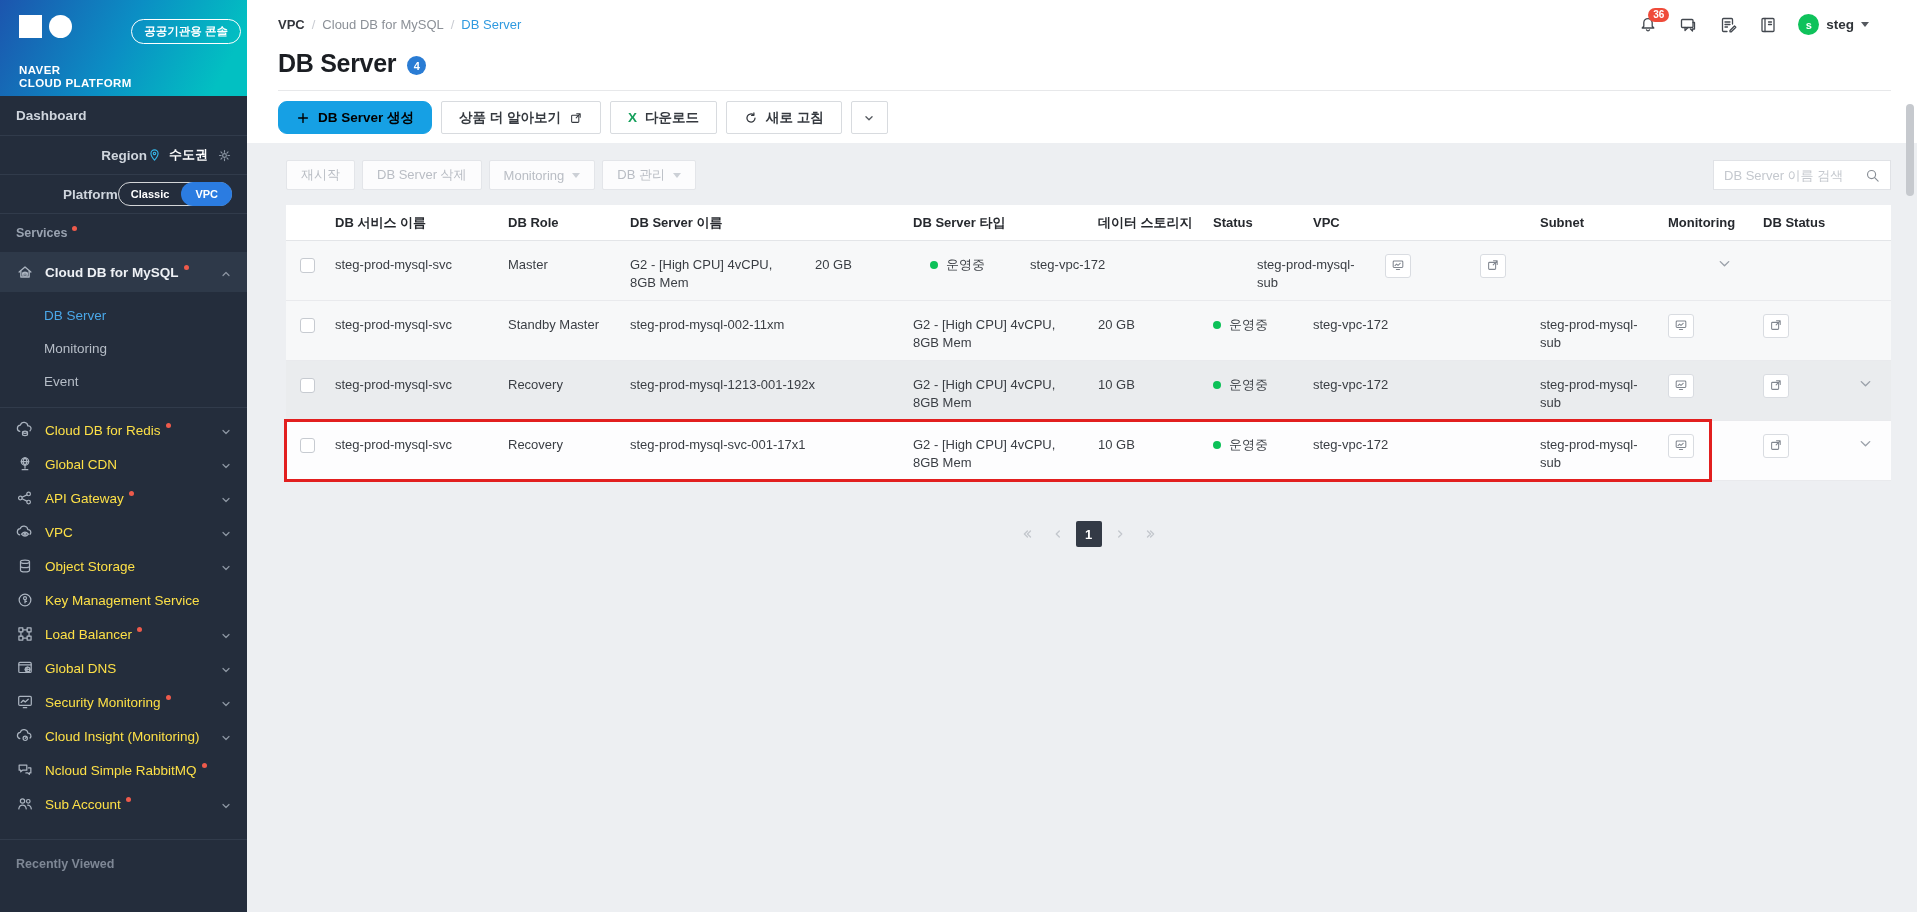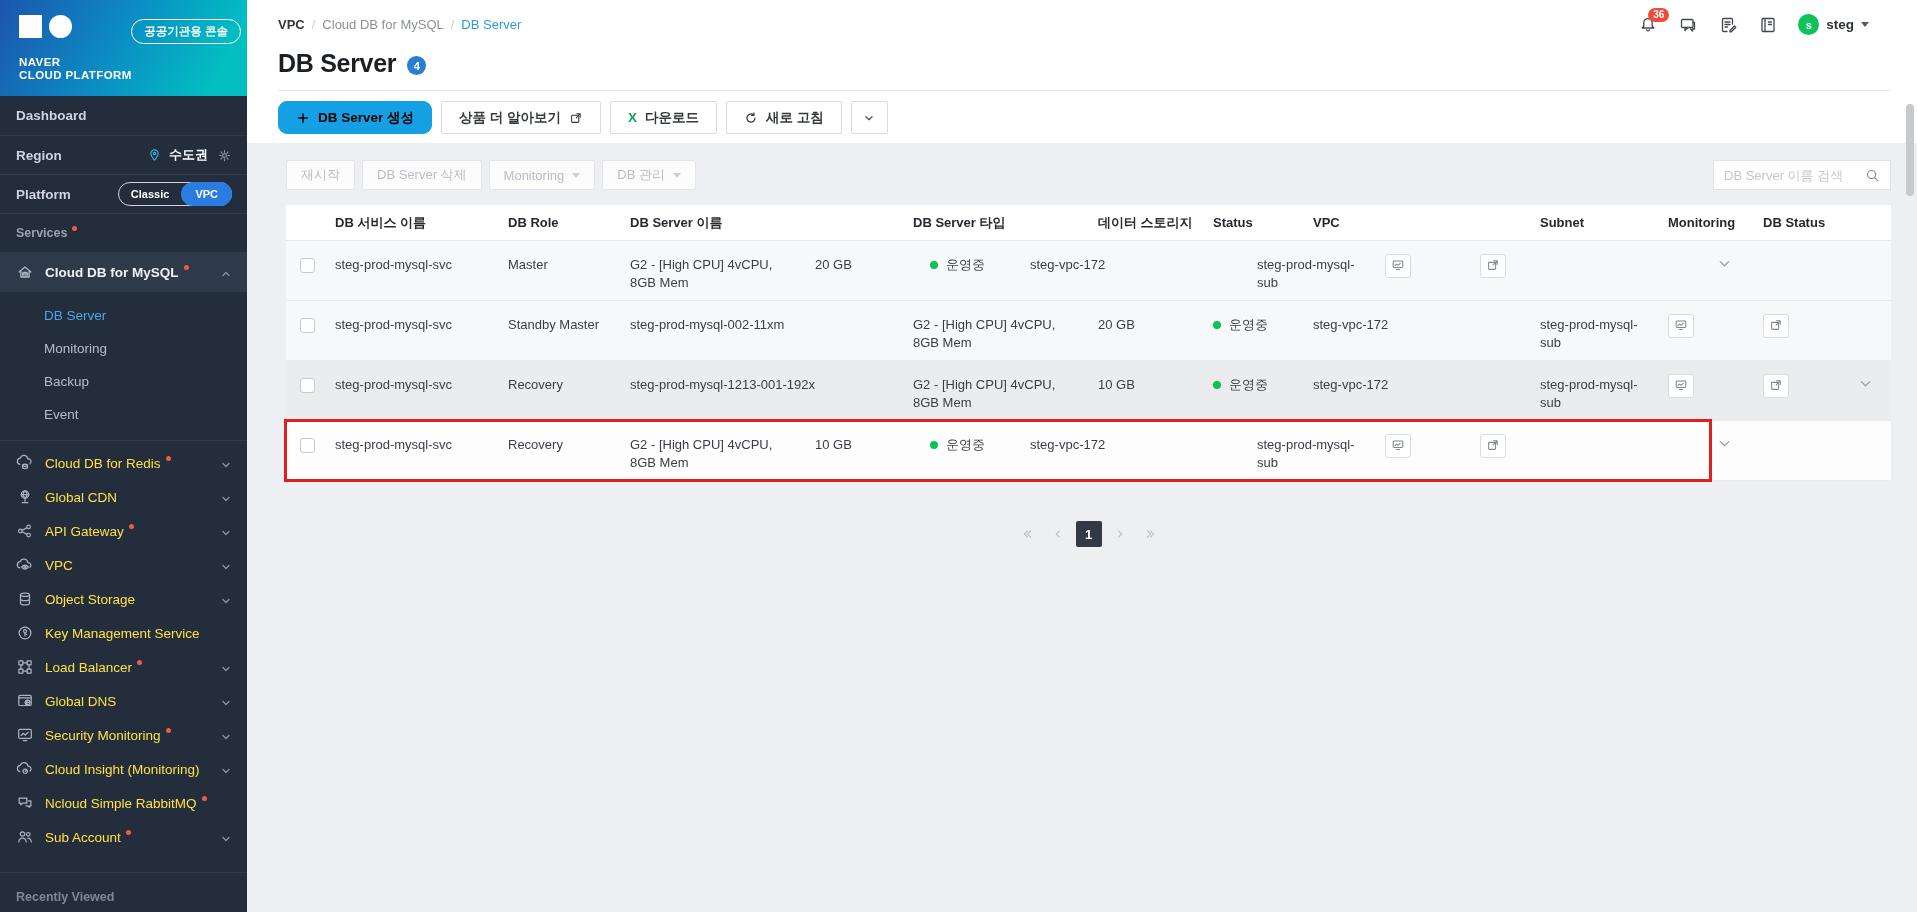--- a/index.html
+++ b/index.html
@@ -6,30 +6,30 @@
   html,body { width:1917px; height:912px; overflow:hidden; }
   body { display:flex; font-family:"Liberation Sans","DejaVu Sans",sans-serif; background:#edeff2; color:#3a3e44; }
   svg { fill:none; stroke:currentColor; stroke-width:1.2; stroke-linecap:round; stroke-linejoin:round; }
 
   
   .sidebar { width:247px; min-width:247px; height:100%; background:#242d3c; position:relative; }
   .brand { height:96px; background:linear-gradient(118deg,#1c55ae 0%,#0b8ec4 48%,#02c0c2 88%); padding:15px 0 0 19px; position:relative; }
   .brand-shapes { display:flex; align-items:center; gap:7px; }
   .brand-square { width:23px; height:23px; background:#fff; }
   .brand-circle { width:23px; height:23px; border-radius:50%; background:#fff; }
-  .brand-name { margin-top:18px; font-size:11.5px; font-weight:bold; color:#fff; line-height:13px; letter-spacing:.4px; }
+  .brand-name { margin-top:26px; font-size:11.5px; font-weight:bold; color:#fff; line-height:13px; letter-spacing:.4px; }
   .console-badge { position:absolute; top:19px; right:6px; border:1.5px solid #fff; border-radius:14px; padding:4px 12px; font-size:11.5px; font-weight:bold; color:#fff; }
   .side-row { display:flex; align-items:center; padding:0 15px 0 16px; border-bottom:1px solid #313b4b; }
   .side-label { font-size:13.5px; font-weight:bold; color:#cfd5dd; }
   .muted-label { font-size:12.5px; font-weight:bold; color:#99a2b0; }
   .row-dashboard { height:40px; }
   .row-region { height:39px; }
   .row-platform { height:39px; }
   .row-services { height:38px; border-bottom:none; }
-  .grow { flex:1; }
+  .grow { flex:1;text-align:right; }
   .region-val { font-size:13px; font-weight:bold; color:#fff; margin:0 9px 0 7px; }
   .pin-ic { color:#35b6e8; width:15px; height:15px; }
   .gear-ic { color:#8b95a3; width:15px; height:15px; }
   .toggle { display:flex; align-items:center; border:1px solid rgba(255,255,255,.8); border-radius:13px; height:24px; }
   .tg-classic { padding:0 12px; line-height:22px; font-size:11px; font-weight:bold; color:#fff; }
   .tg-vpc { padding:0 14px; line-height:24px; font-size:11px; font-weight:bold; color:#fff; background:#2b7ce1; border-radius:13px; height:24px; margin:-1px -1px -1px 0; }
   .red-dot { width:5px; height:5px; border-radius:50%; background:#ee5a4b; display:inline-block; margin:-9px 0 0 5px; vertical-align:top; flex:none; }
   .mysql-row { height:40px; background:#2e3949; display:flex; align-items:center; padding:0 15px 0 16px; }
   .svc-icon { width:18px; height:18px; color:#aab3bf; flex:none; }
   .svc-icon svg { width:18px; height:18px; }
@@ -162,21 +162,20 @@
     <span class="mysql-label">Cloud DB for MySQL</span>
     <span class="red-dot"></span>
     <span class="chev"><svg viewBox="0 0 16 16">
           <path d="M4 10l4-4 4 4"></path>
         </svg></span>
   </div>
 
   <div class="sub-list" id="mysql-sub">
       <div class="sub-item active">DB Server</div>
       <div class="sub-item">Monitoring</div>
-      <div class="sub-item">Backup</div>
       <div class="sub-item">Event</div>
     </div>
 
   <div class="side-div"></div>
 
   <div class="svc-list" id="service-list">
       <div class="svc-item">
      <span class="svc-icon"><svg viewBox="0 0 16 16" style="stroke-width:1.1">
             <path d="M3.4 9.3a2.9 2.9 0 0 1 .5-5.7 3.4 3.4 0 0 1 6.6.7 2.5 2.5 0 0 1 2 4.4"></path>
             <ellipse cx="8" cy="10" rx="2.2" ry=".9"></ellipse>
@@ -533,20 +532,21 @@
               <span class="row-chevron"><svg viewBox="0 0 16 16">
                   <path d="M3.5 6l4.5 4.5L12.5 6"></path>
                 </svg></span>
             </div>
    </div>
           <div class="trow tone-c">
      <div class="red-box"></div>
      <div class="td c0"><span class="checkbox"></span></div>
      <div class="td c1">steg-prod-mysql-svc</div>
      <div class="td c2">Recovery</div>
+     <div class="td c3">steg-prod-mysql-svc-001-17x1</div>
      <div class="td c4">G2 - [High CPU] 4vCPU, 8GB Mem</div>
      <div class="td c5">10 GB</div>
      <div class="td c6"><span class="dot"></span>운영중</div>
      <div class="td c7">steg-vpc-172</div>
      <div class="td c8">steg-prod-mysql-sub</div>
      <div class="td c9"><button class="mini-btn">
                 <span><svg viewBox="0 0 16 16">
                     <rect x="2.5" y="3.5" width="11" height="7.3" rx="1"></rect>
                     <path d="M4.6 8.8l1.8-1.8 1.6 1.4 2.5-2.3"></path>
                     <path d="M6.2 13.2h3.6"></path>

